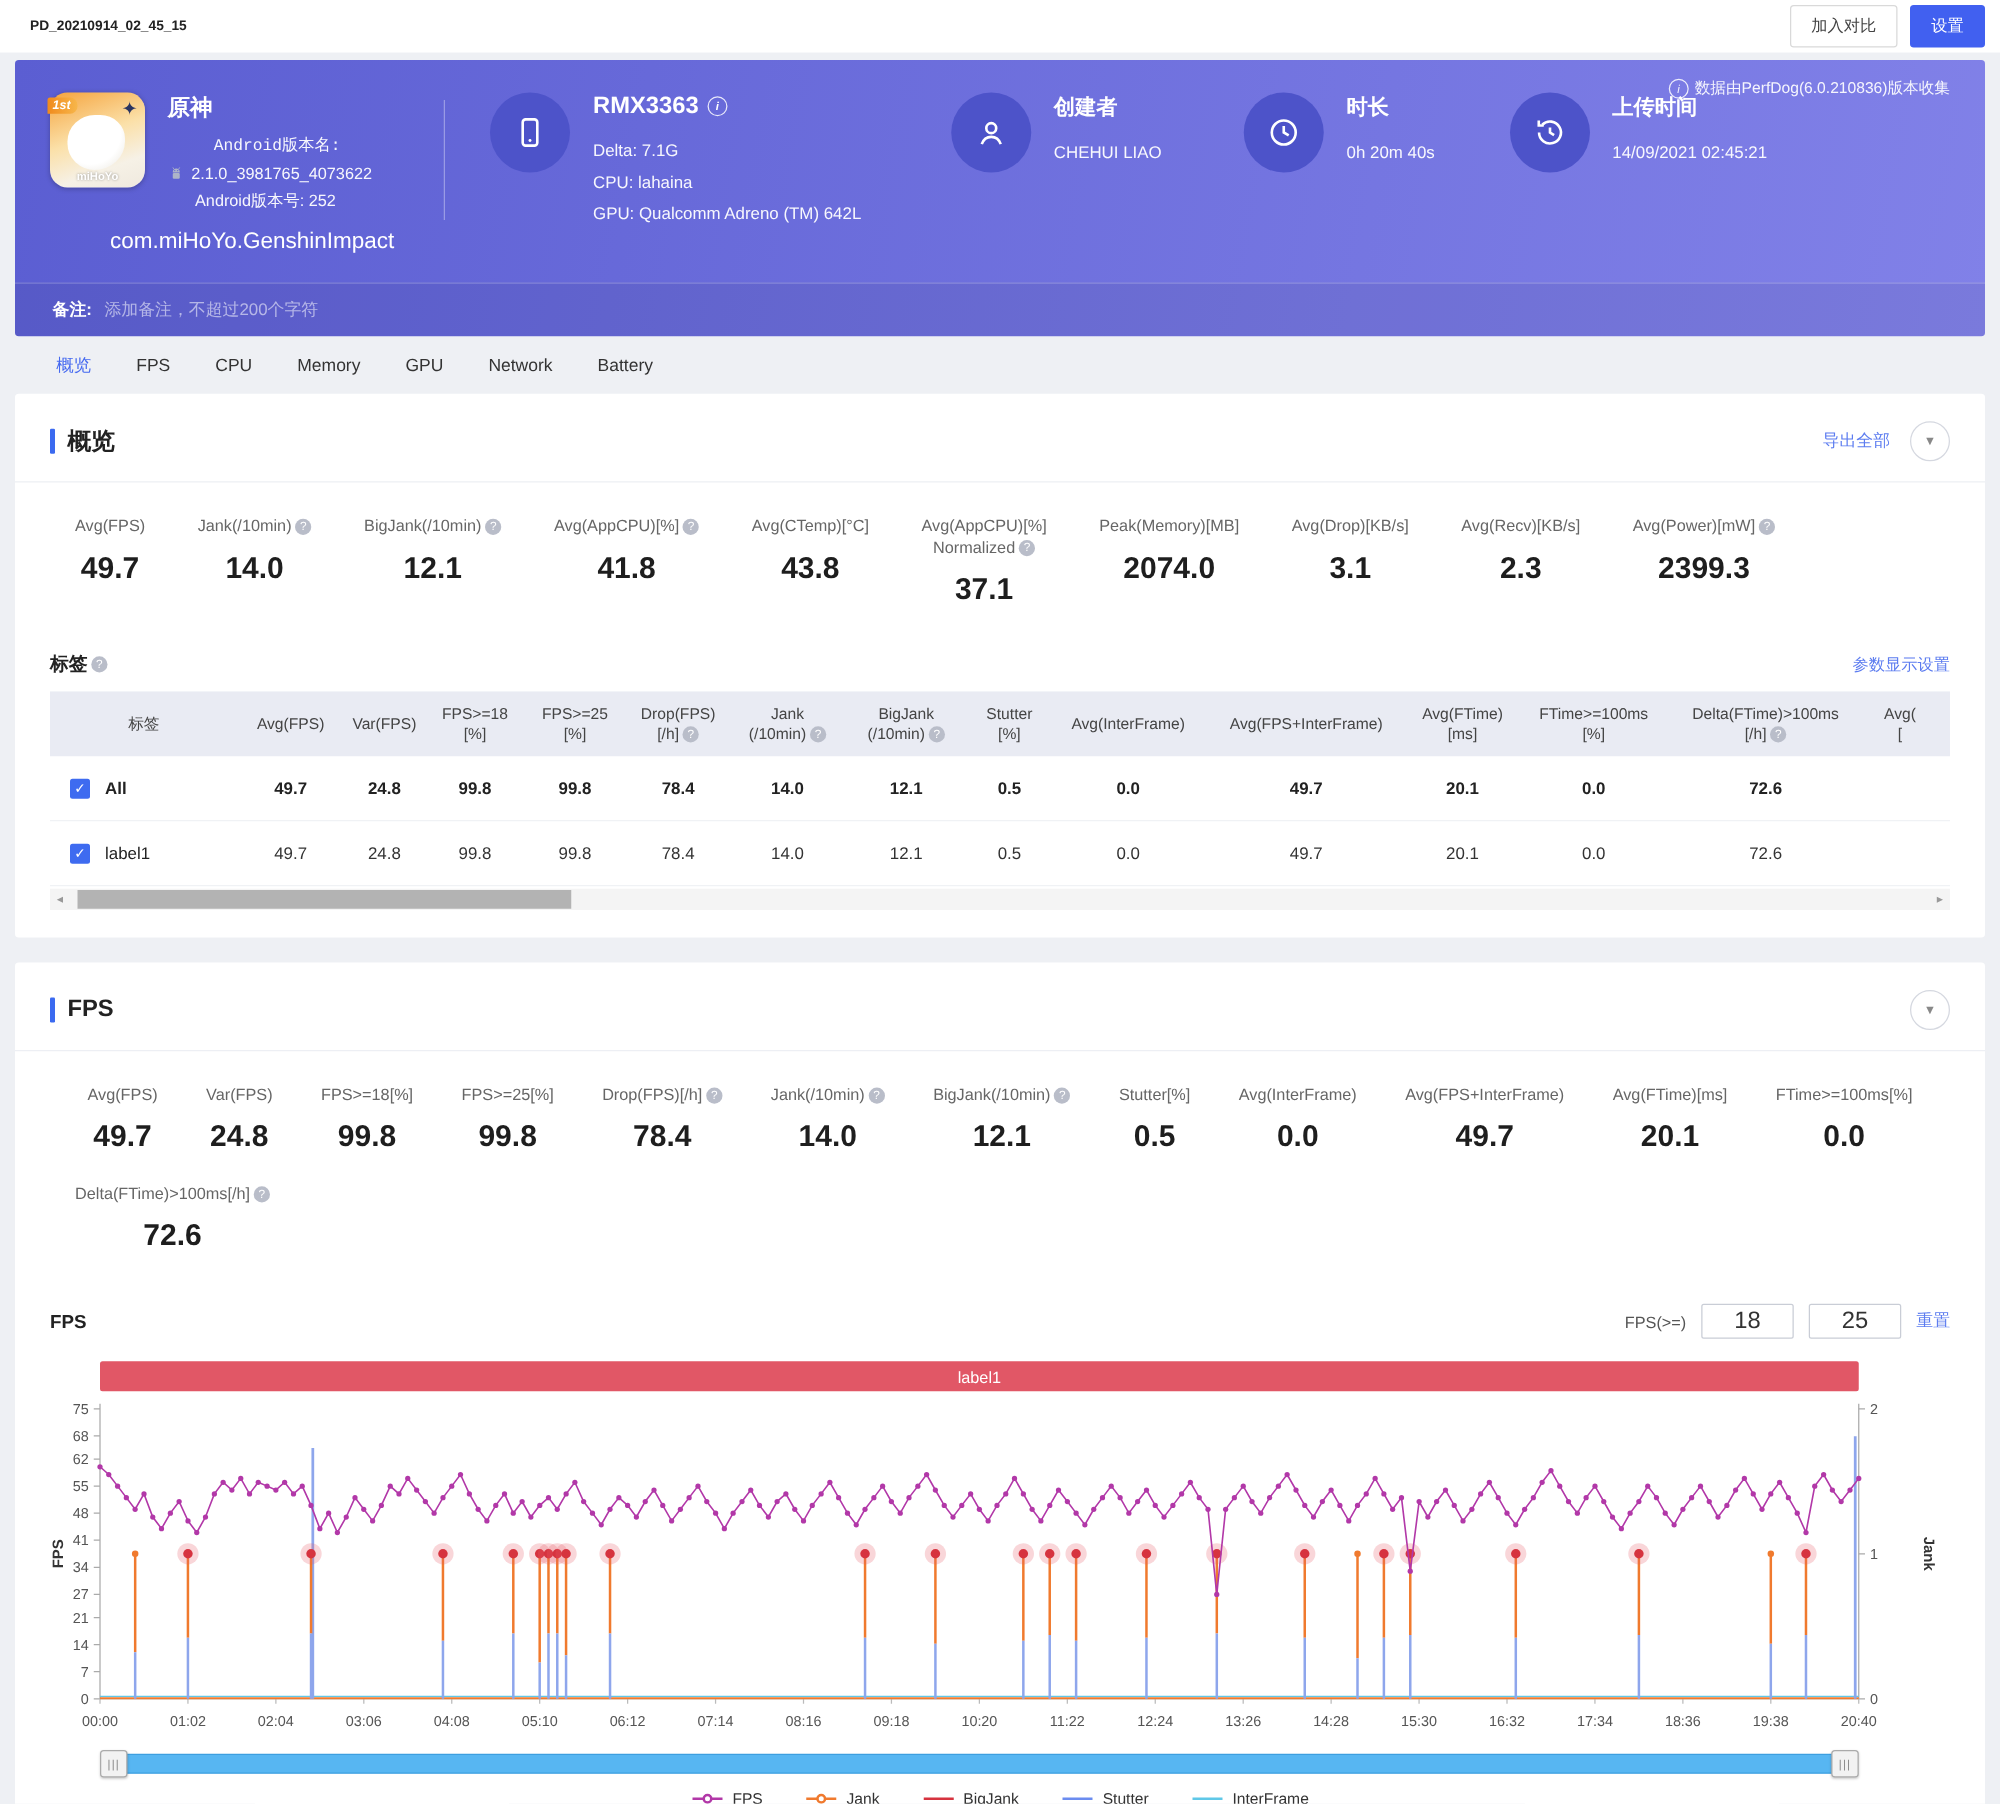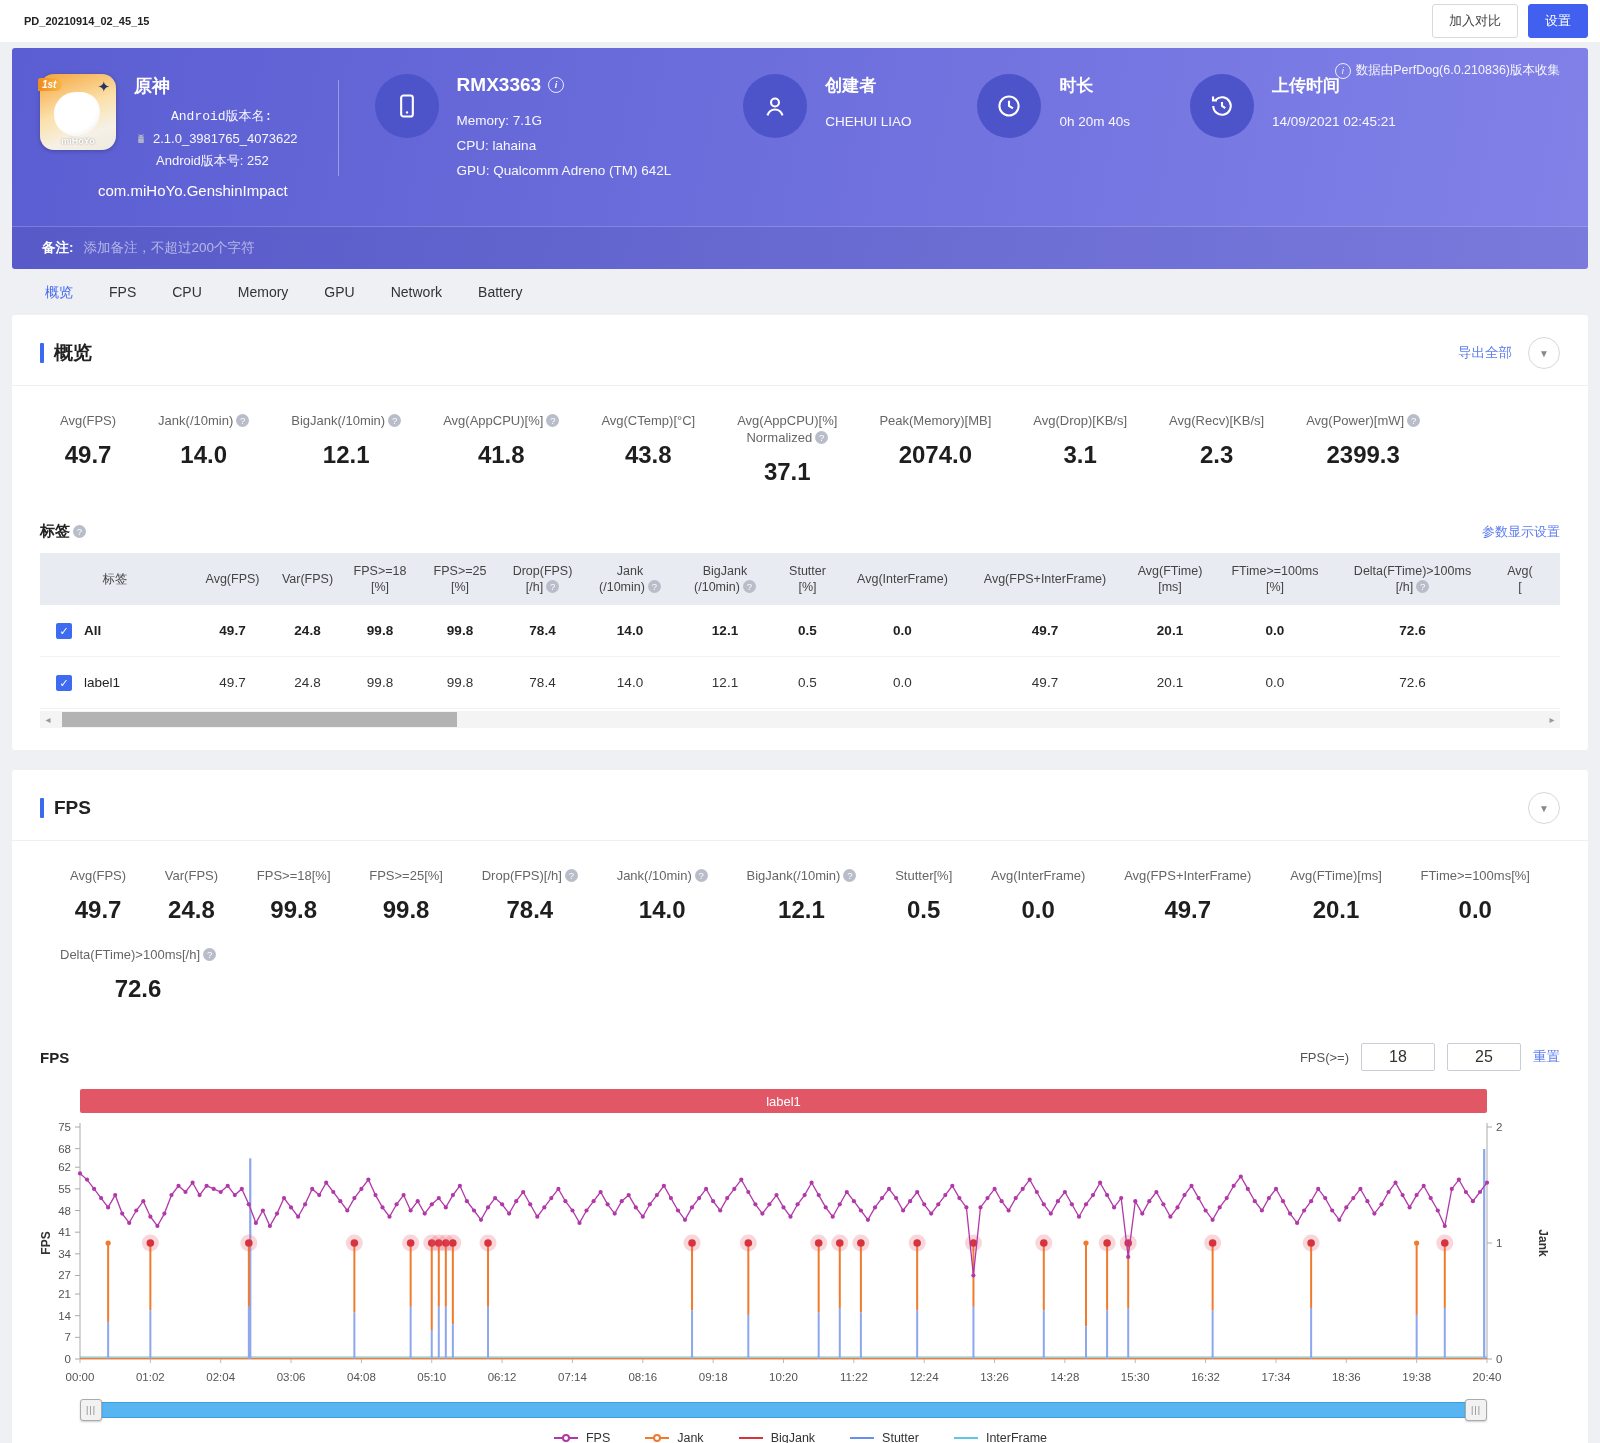--- a/index.html
+++ b/index.html
@@ -22,21 +22,21 @@
     background:linear-gradient(160deg,#f5a33c 0%,#fbe0a8 45%,#f6f1e6 75%,#efe9de 100%);box-shadow:0 1px 4px rgba(0,0,0,.25);}
   .app-icon .blob{position:absolute;left:14px;top:18px;width:46px;height:44px;border-radius:50% 45% 55% 50%;
     background:radial-gradient(circle at 40% 35%,#fff 60%,#e8e4da 100%);}
   .app-icon .star{position:absolute;right:6px;top:4px;color:#2a3460;font-size:15px;}
   .badge-1st{position:absolute;left:-2px;top:4px;background:linear-gradient(90deg,#f08a1d,#f7b64a);color:#fff;
     font-size:10px;font-style:italic;font-weight:bold;padding:1px 6px 1px 4px;border-radius:2px 6px 6px 0;}
   .brand{position:absolute;bottom:4px;left:0;right:0;text-align:center;color:#fff;font-size:9px;font-weight:bold;text-shadow:0 0 2px rgba(0,0,0,.4);}
   .app-text{margin-left:18px;}
   .app-name{font-size:18px;font-weight:bold;margin-bottom:8px;}
   .app-line{font-size:13px;line-height:22px;color:rgba(255,255,255,.95);display:flex;align-items:center;gap:5px;}
-  .pkg{font-size:15px;margin-top:10px;margin-left:-46px;text-align:center;}
+  .pkg{font-size:18px;margin-top:10px;margin-left:-46px;}
   .v-divider{width:1px;height:96px;background:rgba(255,255,255,.35);margin:6px 36px 0 40px;flex:0 0 auto;}
   .ic-circle{width:64px;height:64px;border-radius:50%;background:#4d53c9;display:flex;align-items:center;justify-content:center;flex:0 0 auto;}
   .hgroup{display:flex;align-items:flex-start;}
   .hgroup .txt{margin-left:18px;}
   .hgroup .t1{font-size:17px;font-weight:bold;display:flex;align-items:center;gap:7px;}
   .hgroup .t2{font-size:13.5px;margin-top:12px;color:rgba(255,255,255,.95);line-height:25px;}
   .device-title{font-size:19px;font-weight:bold;display:flex;align-items:center;gap:7px;}
   .note-bar{border-top:1px solid rgba(255,255,255,.22);background:rgba(0,0,0,.05);
     padding:12px 30px;font-size:13.5px;display:flex;gap:10px;}
   .note-label{font-weight:bold;}
@@ -79,21 +79,21 @@
   .trow.bold .name-cell{font-weight:bold;gap:12px;}
   .cbx{width:16px;height:16px;background:#3e6bf0;border-radius:2px;color:#fff;font-size:11px;line-height:16px;text-align:center;cursor:pointer;flex:0 0 auto;}
   .cbx::after{content:"✓";}
   .hscroll{height:17px;background:#f4f4f4;margin-top:2px;position:relative;}
   .hs-arrow{position:absolute;top:0;width:16px;height:17px;color:#999;font-size:10px;line-height:17px;text-align:center;cursor:pointer;}
   .hs-thumb{position:absolute;left:22px;top:1px;width:395px;height:15px;background:#b3b3b3;cursor:pointer;}
   
   .chart-head{display:flex;align-items:center;margin-top:30px;}
   .chart-title{font-size:15px;font-weight:bold;}
   .filter{margin-left:auto;display:flex;align-items:center;gap:12px;font-size:13px;color:#555;}
-  .filter input{width:68px;height:24px;border:1px solid #c9cdd6;border-radius:2px;text-align:center;font-size:16px;color:#333;
+  .filter input{width:68px;height:24px;border:1px solid #c9cdd6;border-radius:2px;text-align:center;font-size:19px;color:#333;
     font-family:"Liberation Sans","DejaVu Sans",sans-serif;}
   .region-banner{margin:18px 0 0 40px;width:1407px;height:24px;background:#e15766;border-radius:2px;
     color:#fff;font-size:13px;display:flex;align-items:center;justify-content:center;}
   .chart-wrap{position:relative;margin-top:4px;}
   .slider{position:relative;margin:4px 0 0 40px;width:1407px;height:20px;}
   .slider-track{position:absolute;left:8px;right:8px;top:3px;height:14px;background:#57b6f2;border:1px solid #3d9fe0;border-radius:3px;}
   .slider-handle{position:absolute;top:0;width:20px;height:20px;background:#f2f2f2;border:1px solid #aaa;border-radius:3px;
     color:#888;font-size:9px;line-height:20px;text-align:center;cursor:ew-resize;box-shadow:0 1px 2px rgba(0,0,0,.2);}
   .slider-handle::after{content:"|||";letter-spacing:1px;}
   .legend{display:flex;justify-content:center;gap:34px;margin-top:12px;font-size:12.5px;color:#333;}
@@ -145,21 +145,21 @@
           <rect x="7" y="3" width="10" height="18" rx="2"></rect>
             <circle cx="12" cy="17.5" r="1" fill="#fff" stroke="none"></circle>
         </svg>
       </div>
       <div class="txt">
         <div class="device-title">
           <span>RMX3363</span>
           <span class="i-circle"></span>
         </div>
         <div class="t2">
-          <div>Memory: 7.1G</div>
+          <div>Delta: 7.1G</div>
           <div>CPU: lahaina</div>
           <div>GPU: Qualcomm Adreno (TM) 642L</div>
         </div>
       </div>
     </div>
 
     <div class="hgroup" style="margin-left:72px;">
       <div class="ic-circle">
         <svg width="28" height="28" viewBox="0 0 24 24" fill="none" stroke="#fff" stroke-width="1.8">
           <circle cx="12" cy="9" r="3.4"></circle>

